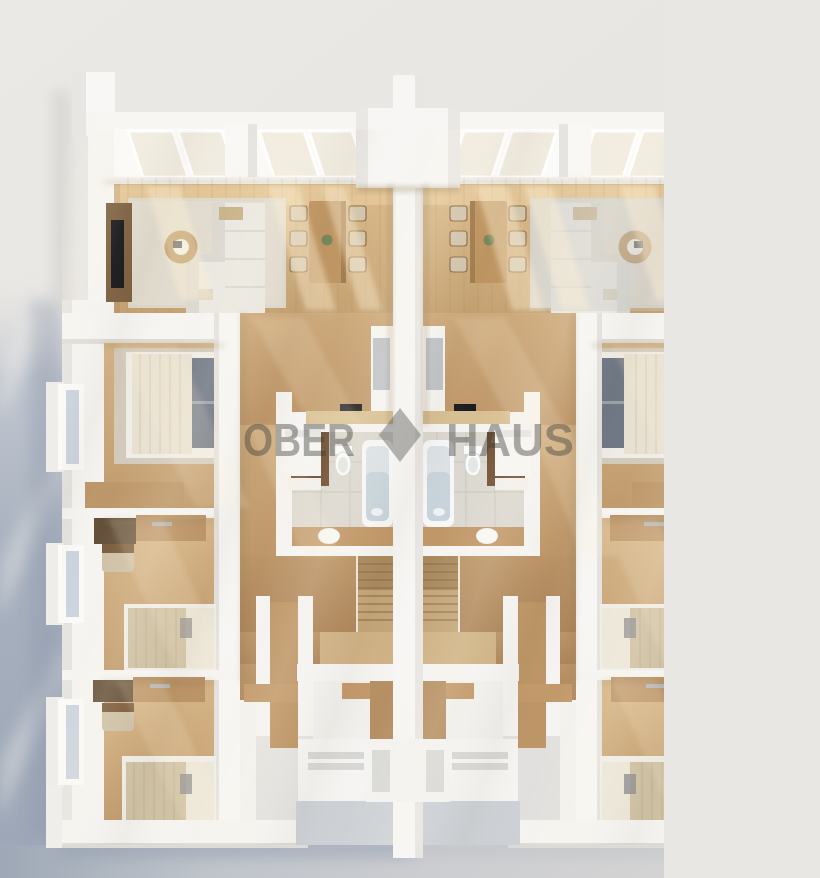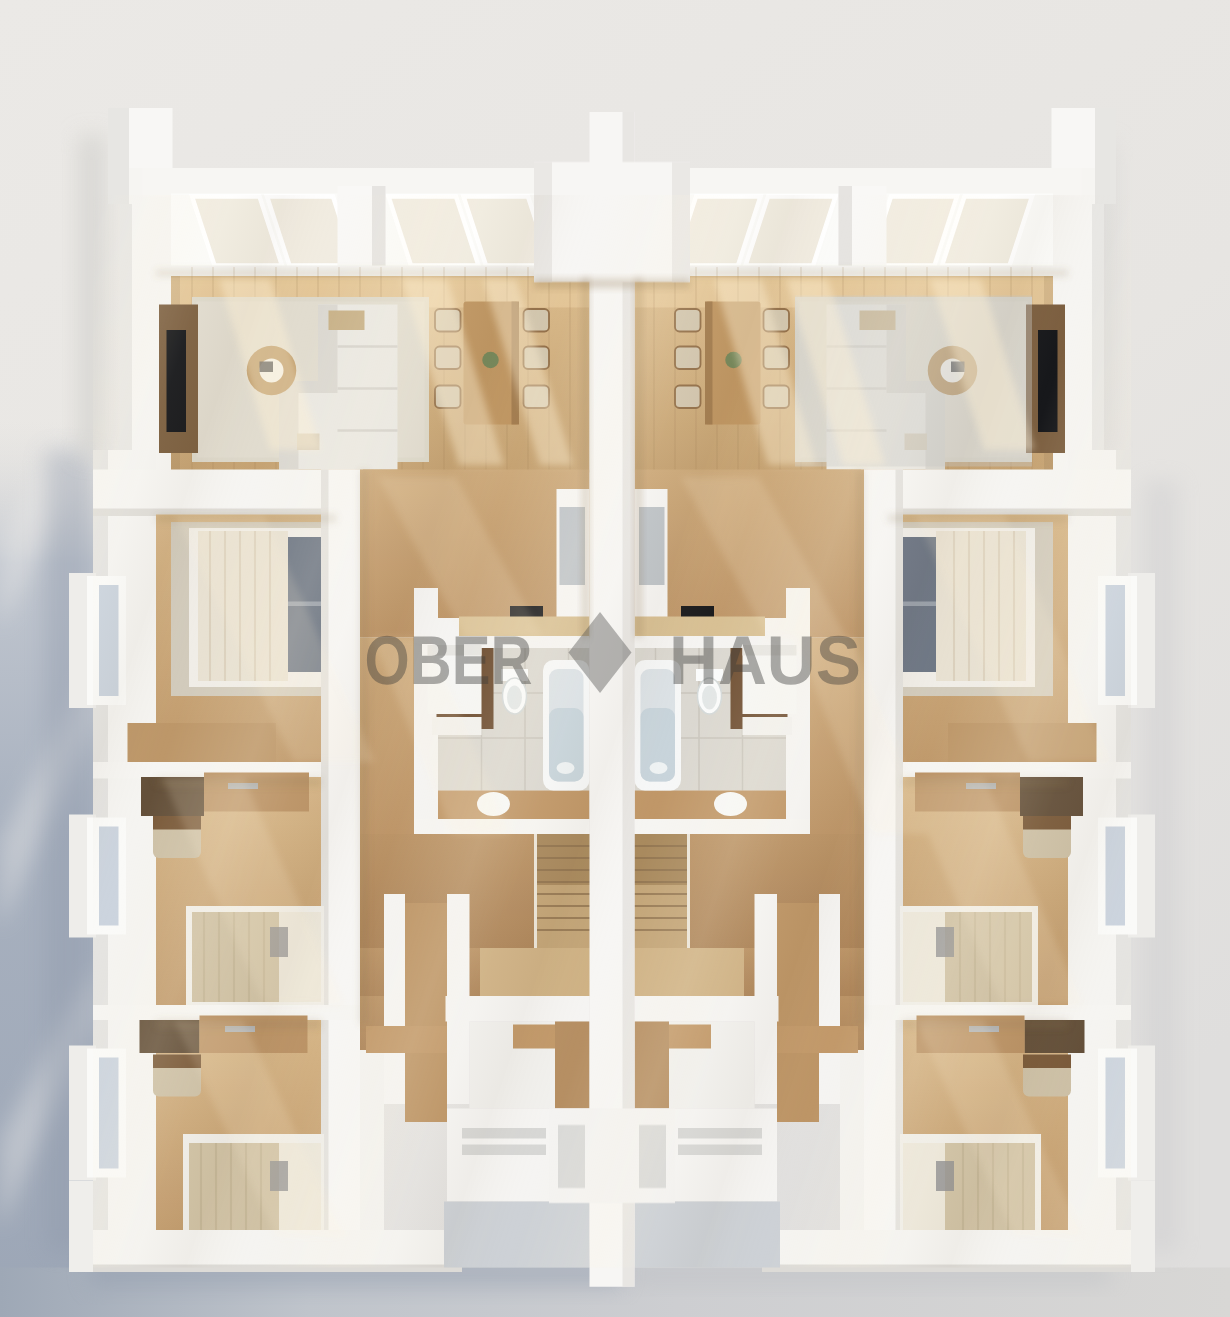--- a/index.html
+++ b/index.html
@@ -1,16 +1,16 @@
 <!DOCTYPE html>
 <html><head>
 <meta charset="utf-8">
 <style>
   html,body{margin:0;padding:0;background:#e9e7e4;}
-  #stage{position:relative;width:820px;height:878px;overflow:hidden;
+  #stage{position:relative;width:664px;height:878px;overflow:hidden;
          font-family:"Liberation Sans", sans-serif;}
   svg{display:block;}
 </style>
 </head>
 <body>
 <div id="stage">
 <svg width="820" height="878" viewBox="0 0 820 878">
 <defs>
   <linearGradient id="bg" x1="0" y1="0" x2="0.7" y2="1">
     <stop offset="0" stop-color="#ebe9e6"></stop>

